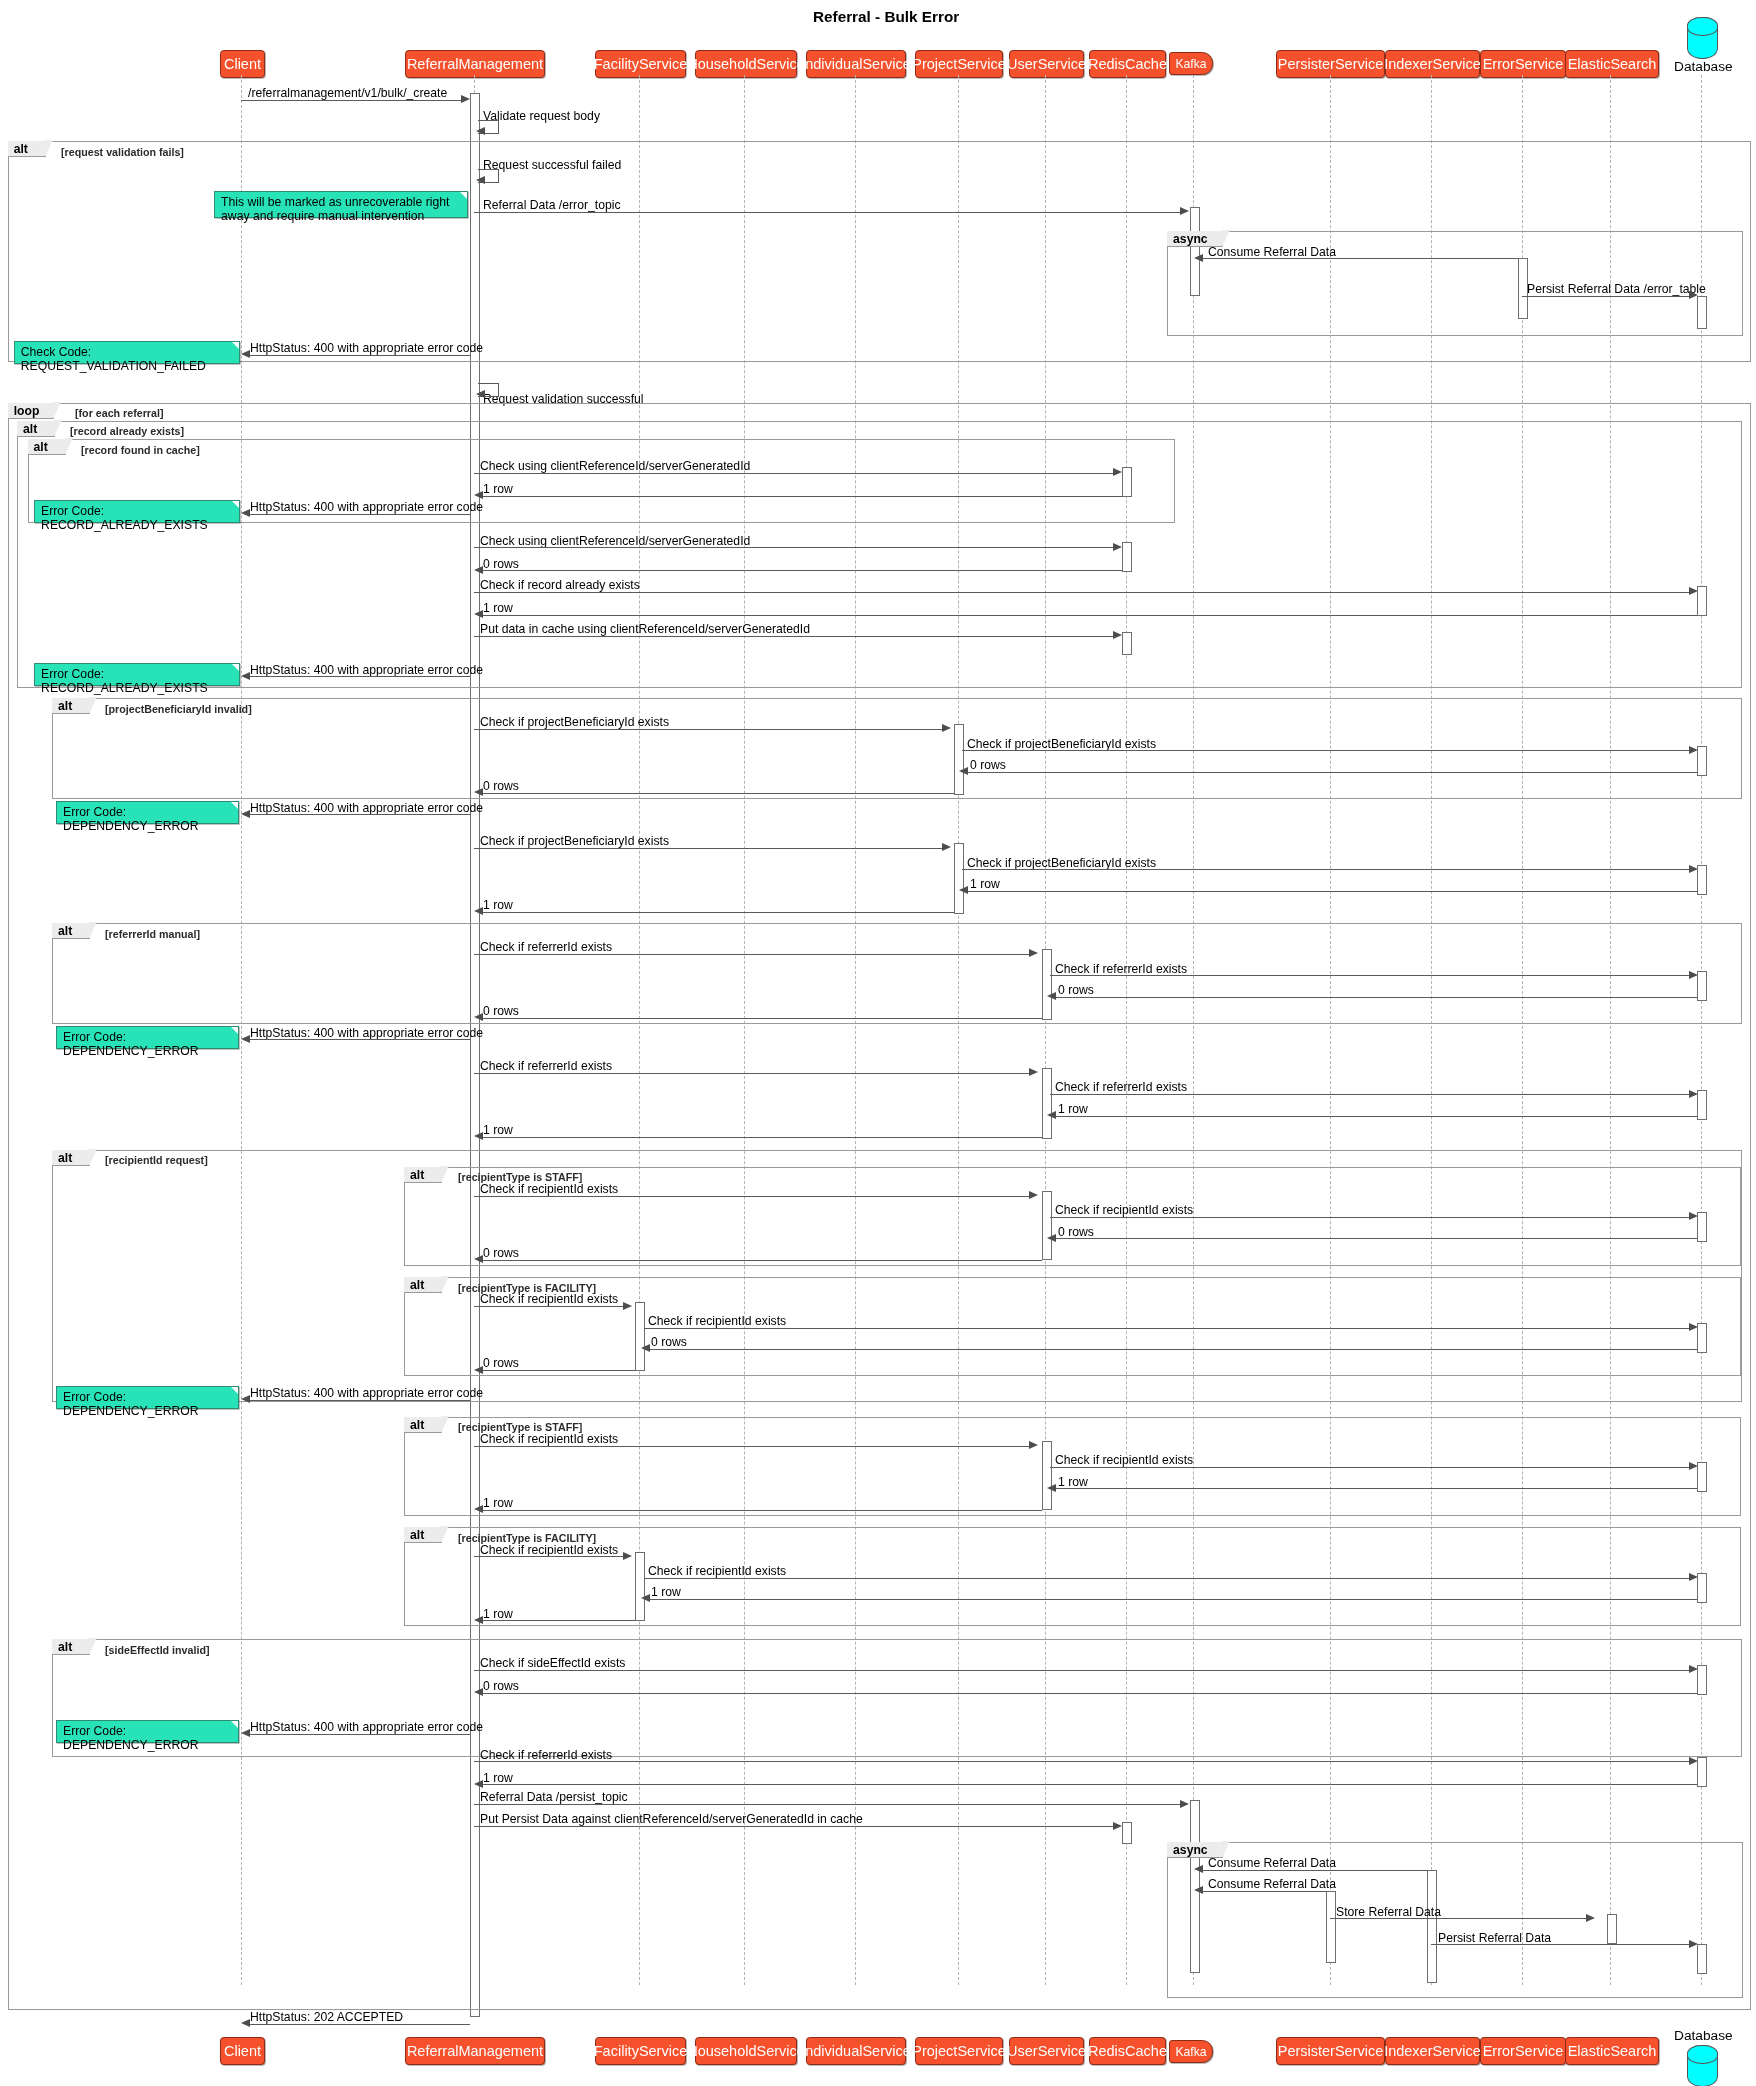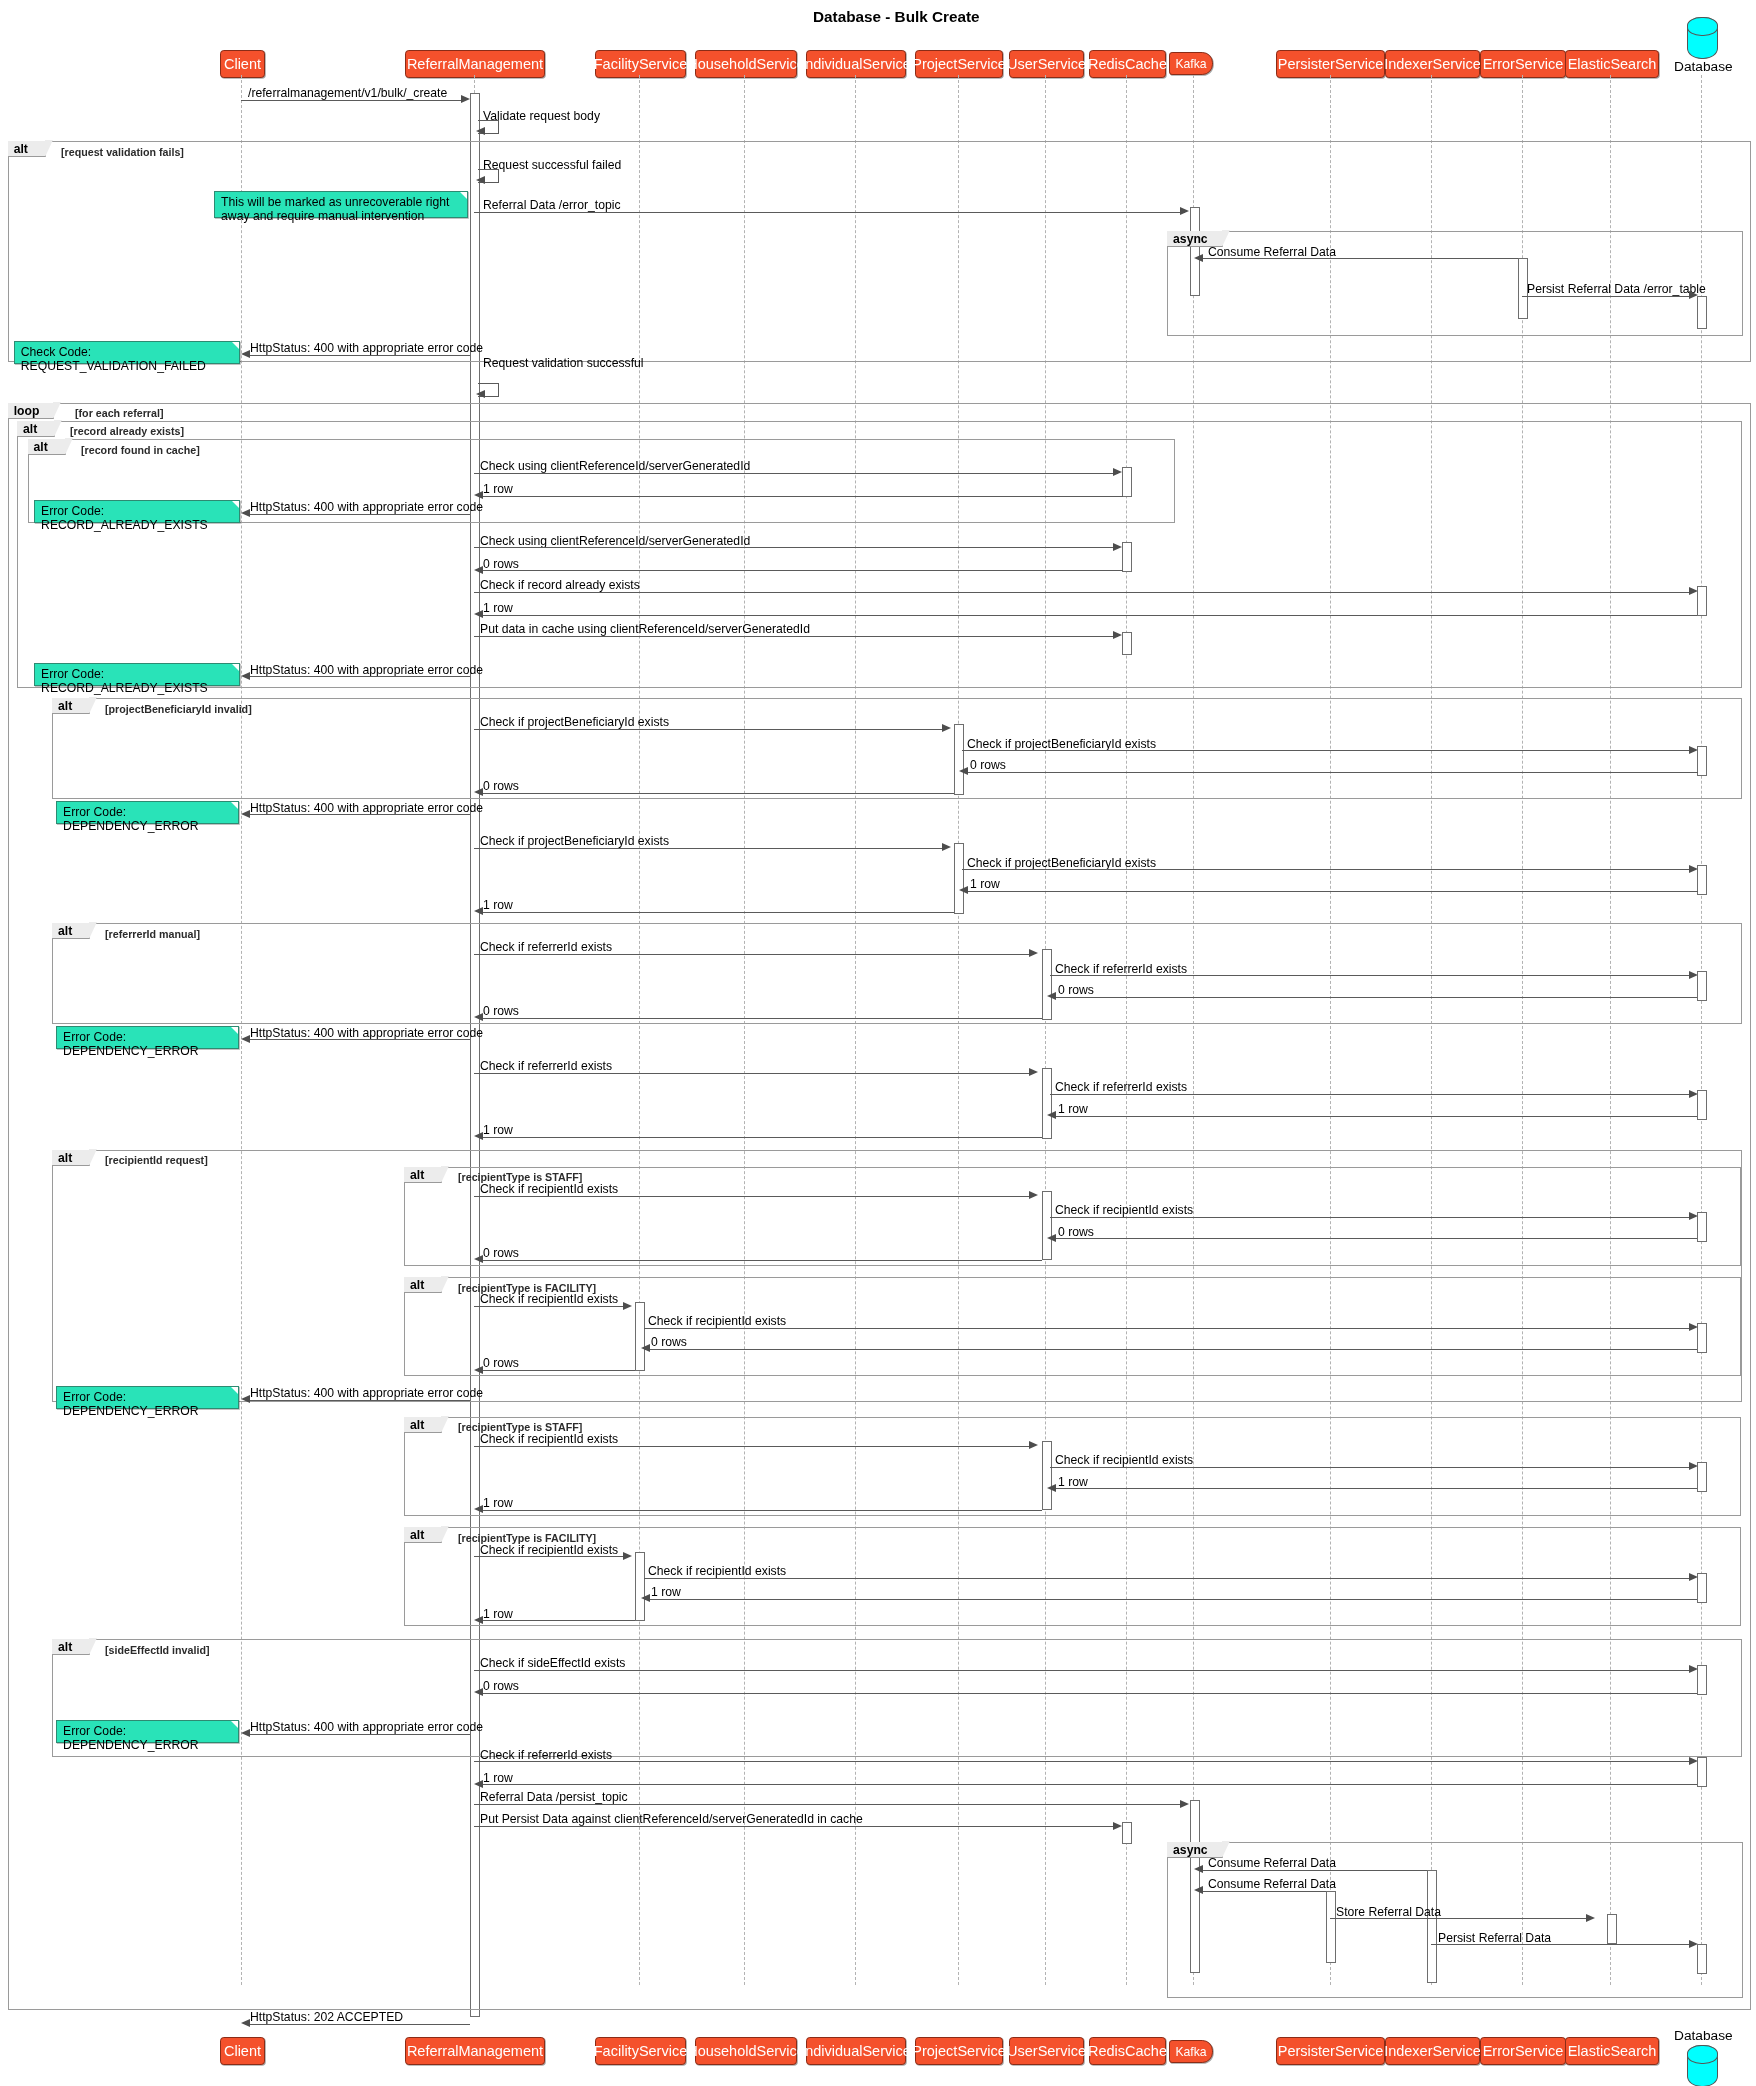--- a/index.html
+++ b/index.html
@@ -47,21 +47,21 @@
         color:#000;padding:3.1px 6.1px;box-sizing:border-box;line-height:1.15;
         box-shadow:0.8px 0.8px 0 rgba(0,0,0,.3);}
   .note::after{content:"";position:absolute;right:0;top:0;width:0;height:0;
         border-top:7.6px solid #fff;border-left:7.6px solid transparent;}
 </style>
 </head>
 <body>
 
 <div id="canvas">
 
-  <div class="title" style="left:813px;top:7.6px;">Database - Bulk Create</div>
+  <div class="title" style="left:813px;top:7.6px;">Referral - Bulk Error</div>
 
   <div class="pbox" style="left:220px;top:50px;width:43px;">Client</div>
   <div class="pbox" style="left:405px;top:50px;width:138px;">ReferralManagement</div>
   <div class="pbox" style="left:595px;top:50px;width:89px;">FacilityService</div>
   <div class="pbox" style="left:695px;top:50px;width:100px;">HouseholdService</div>
   <div class="pbox" style="left:806px;top:50px;width:98px;">IndividualService</div>
   <div class="pbox" style="left:915px;top:50px;width:86px;">ProjectService</div>
   <div class="pbox" style="left:1009px;top:50px;width:73px;">UserService</div>
   <div class="pbox" style="left:1089px;top:50px;width:75px;">RedisCache</div>
   <div class="pbox" style="left:1169px;top:52px;width:42px;height:21.4px;font-size:12.2px;border-radius:3.1px 10.7px 10.7px 3.1px;">Kafka</div>
@@ -126,21 +126,21 @@
   <div class="msglabel" style="left:1527px;top:282px;">Persist Referral Data /error_table</div>
   <div class="msgline" style="left:1522px;top:296px;width:171px;"></div>
   <div class="arrowR" style="left:1689px;top:291px;"></div>
   <div class="activation" style="left:1697px;top:296px;height:31px;"></div>
 
   <div class="msglabel" style="left:250px;top:341px;">HttpStatus: 400 with appropriate error code</div>
   <div class="msgline" style="left:246px;top:355px;width:224px;"></div>
   <div class="arrowL" style="left:241px;top:350px;"></div>
   <div class="note" style="left:13.7px;top:341px;width:226px;height:23px;">Check Code: REQUEST_VALIDATION_FAILED</div>
 
-  <div class="msglabel" style="left:483px;top:356px;">Request validation successful</div>
+  <div class="msglabel" style="left:483px;top:392px;">Request validation successful</div>
   <div class="selfmsg" style="left:478px;top:383px;"></div>
   <div class="arrowL" style="left:476px;top:390px;"></div>
 
   <div class="frag" style="left:7.6px;top:403px;width:1743px;height:1607px;"></div>
   <div class="fraglbl" style="left:7.6px;top:403px;width:46px;">loop</div>
   <div class="fragcond" style="left:75px;top:407px;">[for each referral]</div>
 
   <div class="frag" style="left:17px;top:421px;width:1725px;height:267px;"></div>
   <div class="fraglbl" style="left:17px;top:421px;width:38px;">alt</div>
   <div class="fragcond" style="left:70px;top:425px;">[record already exists]</div>

